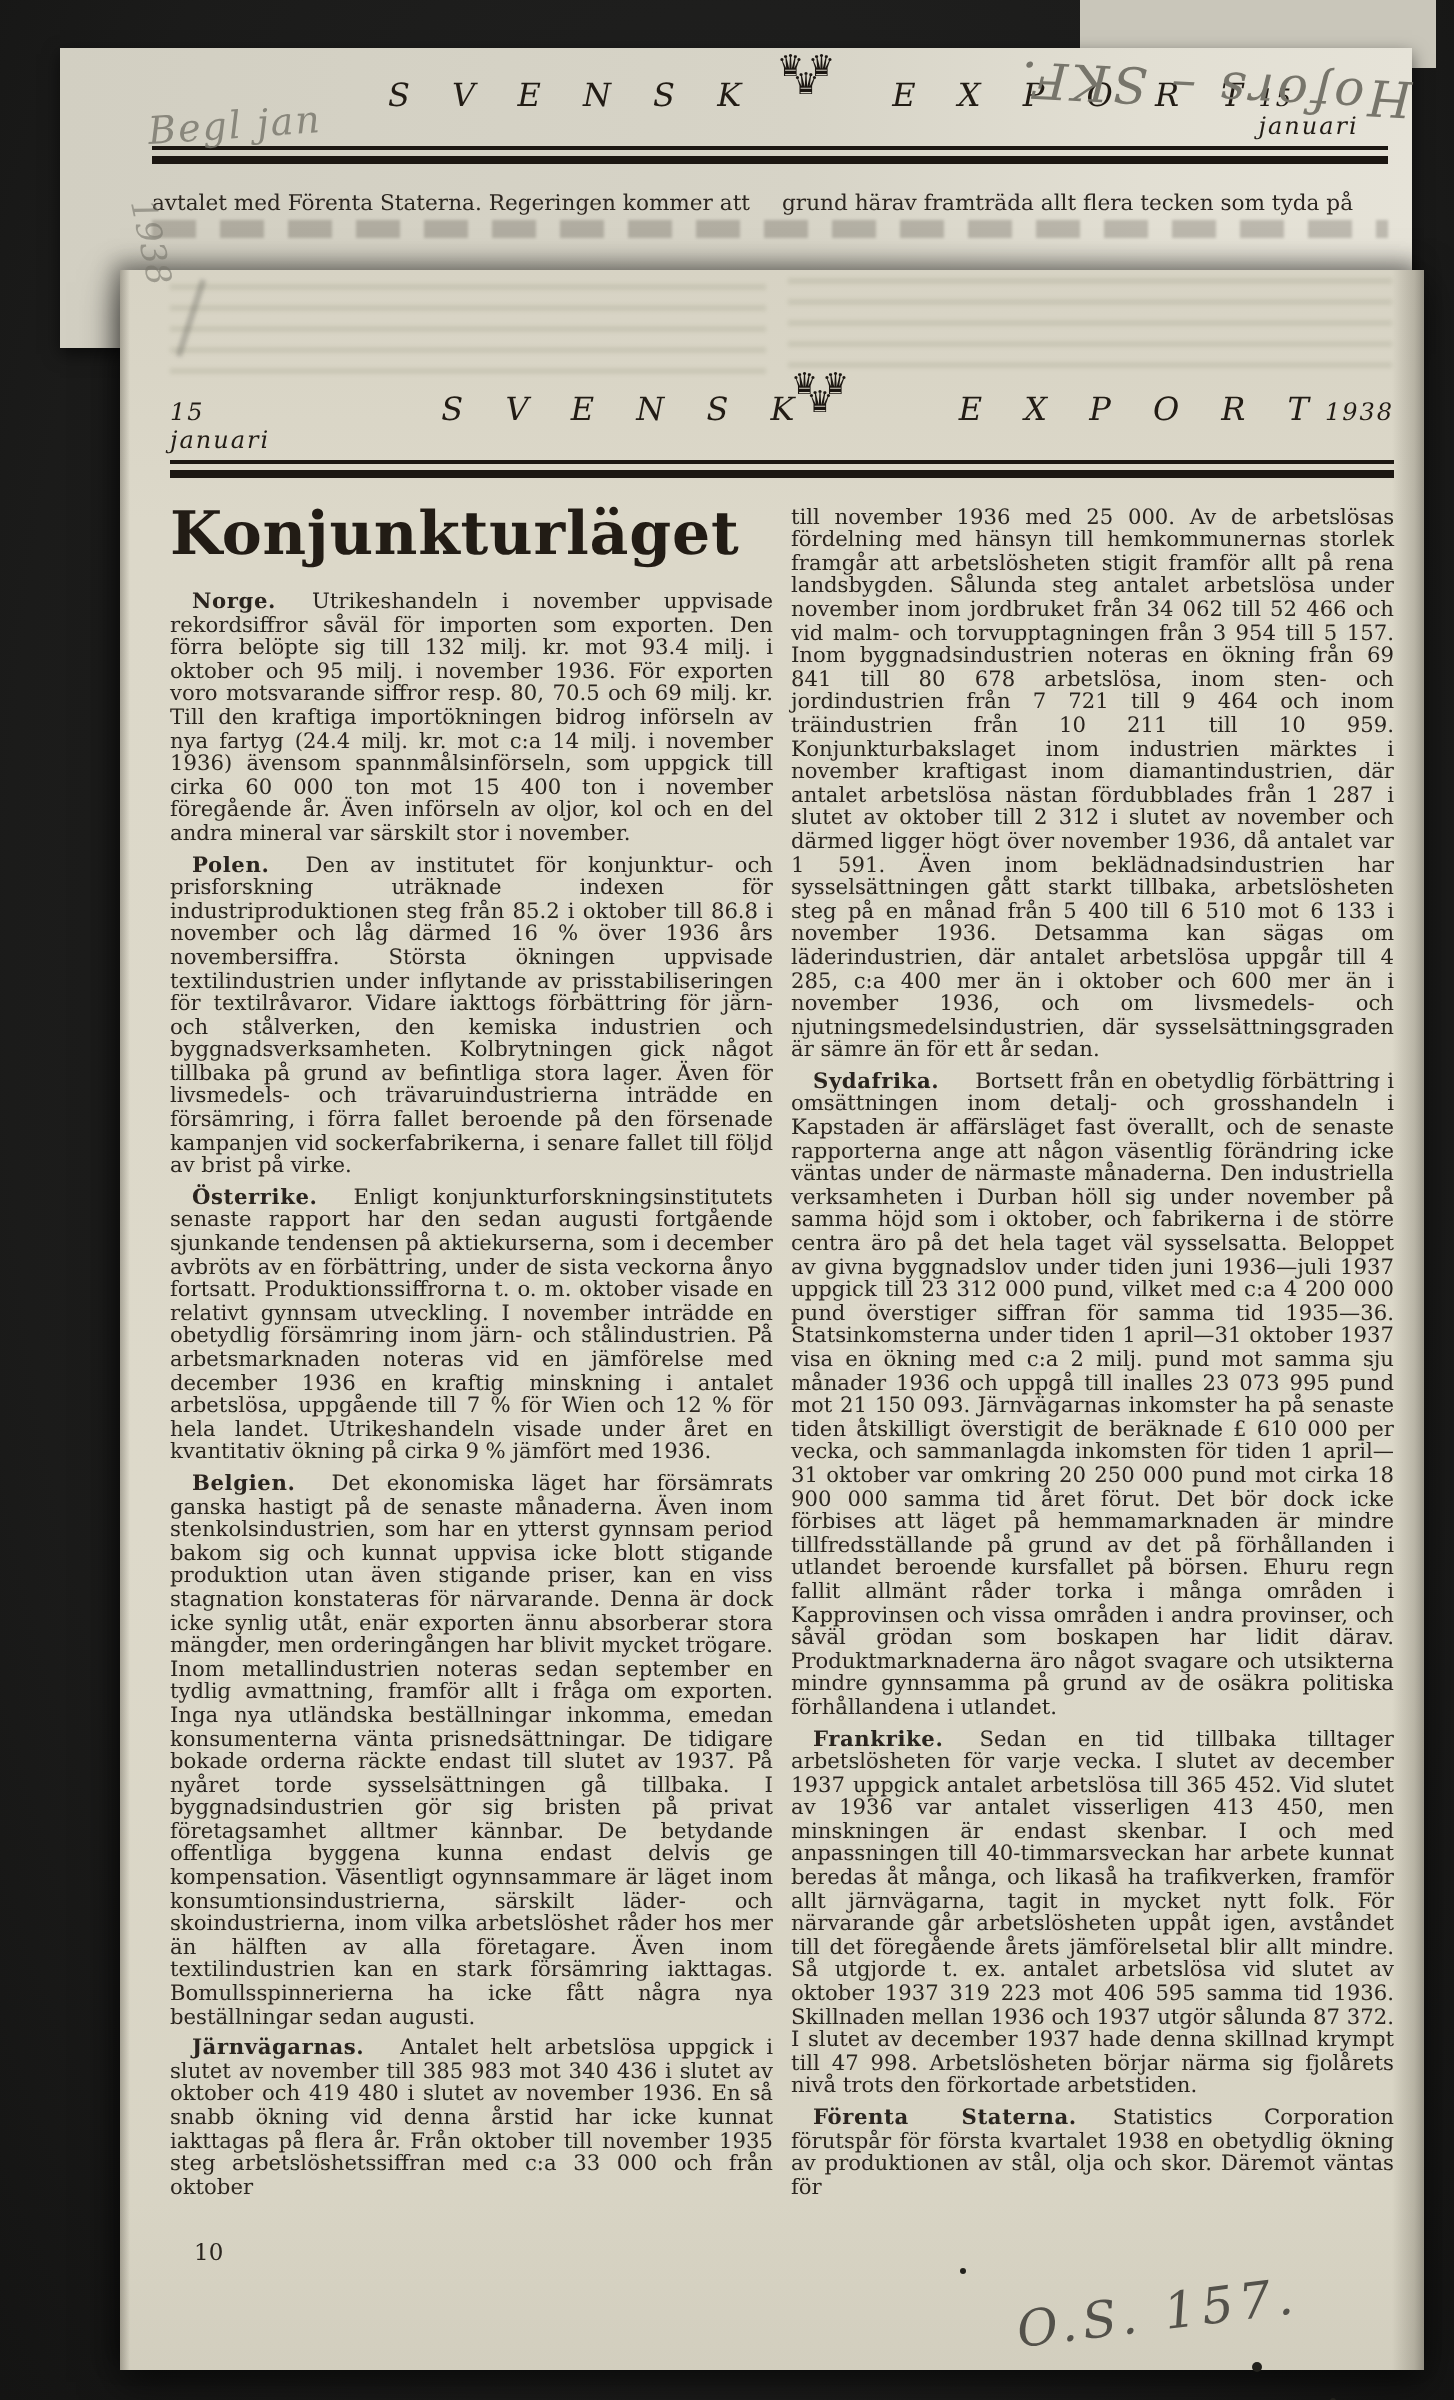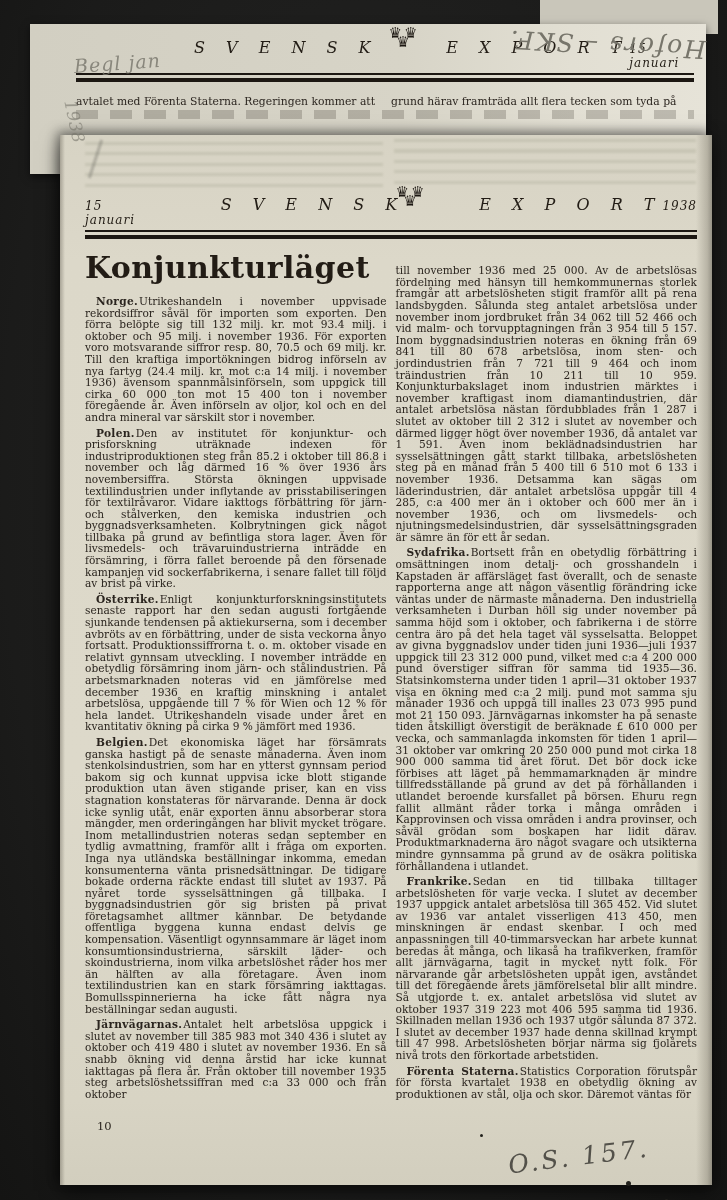--- a/index.html
+++ b/index.html
@@ -42,21 +42,21 @@
 
   
   .mast2{margin-top:60px;}
   .cols{display:flex;gap:9px;margin-top:7px;align-items:flex-end;}
   .col{width:303px;font-size:10.6px;line-height:11.6px;color:#2a241e;
        text-align:justify;}
   h1.article-title{font-size:30px;font-weight:bold;color:#221c15;margin:5px 0 11px 0;
        letter-spacing:.4px;line-height:34px;}
   .para{margin:0 0 4px 0;text-indent:11px;}
   .para.cont{text-indent:0;}
-  .lead{font-weight:bold;letter-spacing:.3px;padding-right:1px;}
+  .lead{font-weight:bold;letter-spacing:.3px;padding-right:18px;}
   .pagenum{position:absolute;left:37px;bottom:52px;font-size:11.5px;color:#2a241e;}
 
   
   .hand{position:absolute;color:#77756b;font-style:italic;z-index:6;}
   .hw-top{left:436px;top:28px;width:270px;font-size:25px;letter-spacing:2px;
           transform:rotate(183deg);}
   .hw-top-line{position:absolute;left:500px;top:98px;width:200px;height:2px;
           background:rgba(120,118,108,.55);transform:rotate(-1.5deg);}
   .hw-left1{left:74px;top:52px;font-size:19px;opacity:.8;transform:rotate(-4deg);letter-spacing:1px;}
   .hw-left2{left:80px;top:98px;font-size:17px;opacity:.6;transform:rotate(78deg);transform-origin:left top;}

